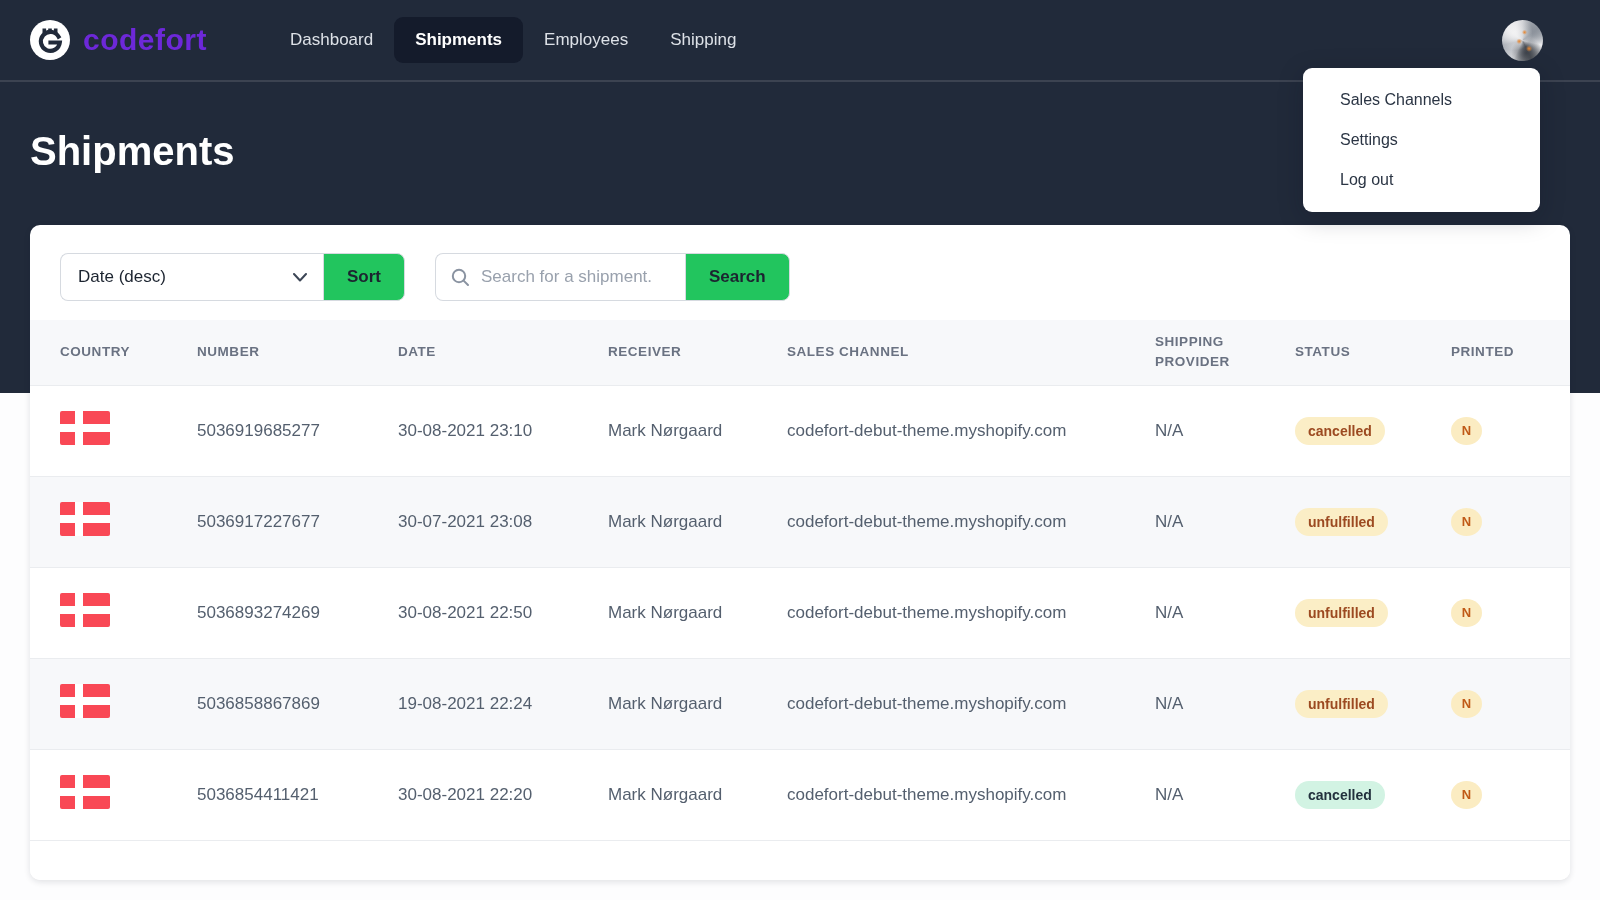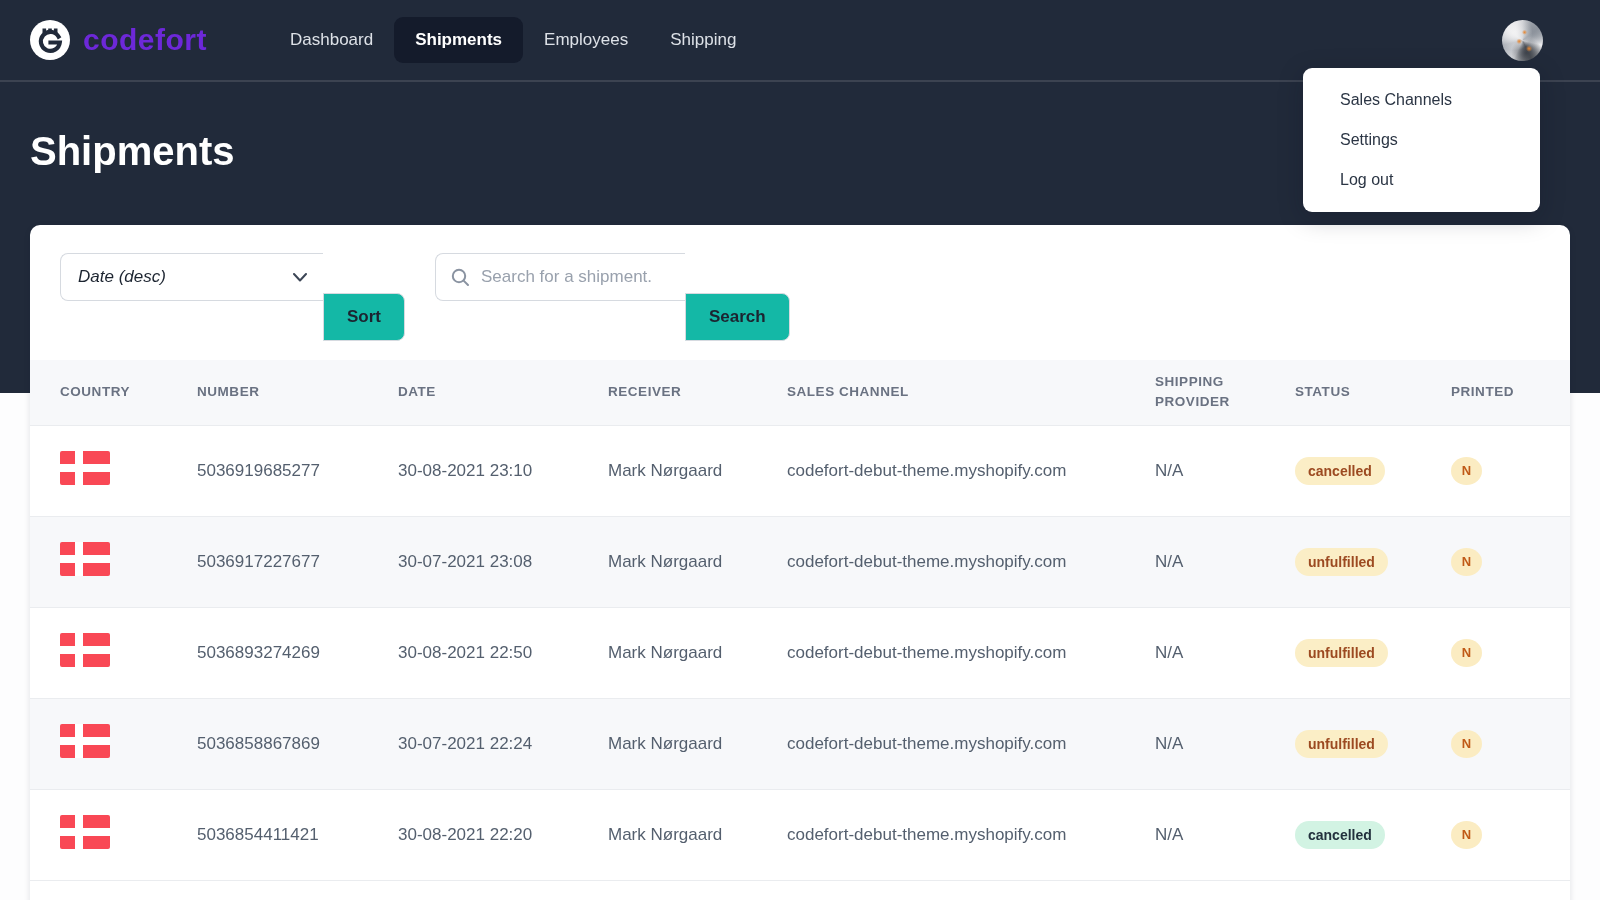--- a/index.html
+++ b/index.html
@@ -70,29 +70,29 @@
   .card{
     position:relative;margin:0 30px;background:#ffffff;border-radius:10px;
     box-shadow:0 2px 6px rgba(20,27,43,0.12);overflow:hidden;
   }
   .toolbar{display:flex;align-items:center;padding:28px 30px 19px 30px;gap:30px;}
   .control-group{display:flex;align-items:stretch;}
   .sort-select{
     width:263px;height:48px;background:#ffffff;
     border:1px solid #d6dae0;border-right:none;border-radius:8px 0 0 8px;
     display:flex;align-items:center;justify-content:space-between;
-    padding:0 16px 0 17px;cursor:pointer;font-style:italic;
+    padding:0 16px 0 17px;cursor:pointer;
   }
   .sort-select-value{font-size:17px;color:#1c2430;}
   .chevron-icon,.search-icon{flex:0 0 auto;display:flex;align-items:center;}
   .btn{
-    height:48px;background:#14b8a6;border:1px solid #d6dae0;
+    height:48px;background:#22c55e;border:1px solid #d6dae0;
     border-radius:0 8px 8px 0;padding:0 23px;
     font-size:17px;font-weight:700;color:#1c2430;cursor:pointer;
-    display:flex;align-items:center;margin-top:40px;
+    display:flex;align-items:center;
   }
   .search-field{
     width:250px;height:48px;background:#ffffff;
     border:1px solid #d6dae0;border-right:none;border-radius:8px 0 0 8px;
     display:flex;align-items:center;padding:0 12px 0 15px;gap:11px;
   }
   .search-input{
     border:none;outline:none;flex:1;font-size:17px;color:#1c2430;min-width:0;
     font-family:"Liberation Sans", sans-serif;background:transparent;
   }
@@ -249,21 +249,21 @@
           <td>30-08-2021 22:50</td>
           <td>Mark Nørgaard</td>
           <td>codefort-debut-theme.myshopify.com</td>
           <td>N/A</td>
           <td><span class="badge badge-warn">unfulfilled</span></td>
           <td><span class="printed-badge">N</span></td>
         </tr>
         <tr>
           <td><span class="flag" title="Denmark"></span></td>
           <td>5036858867869</td>
-          <td>30-07-2021 22:24</td>
+          <td>19-08-2021 22:24</td>
           <td>Mark Nørgaard</td>
           <td>codefort-debut-theme.myshopify.com</td>
           <td>N/A</td>
           <td><span class="badge badge-warn">unfulfilled</span></td>
           <td><span class="printed-badge">N</span></td>
         </tr>
         <tr>
           <td><span class="flag" title="Denmark"></span></td>
           <td>5036854411421</td>
           <td>30-08-2021 22:20</td>

